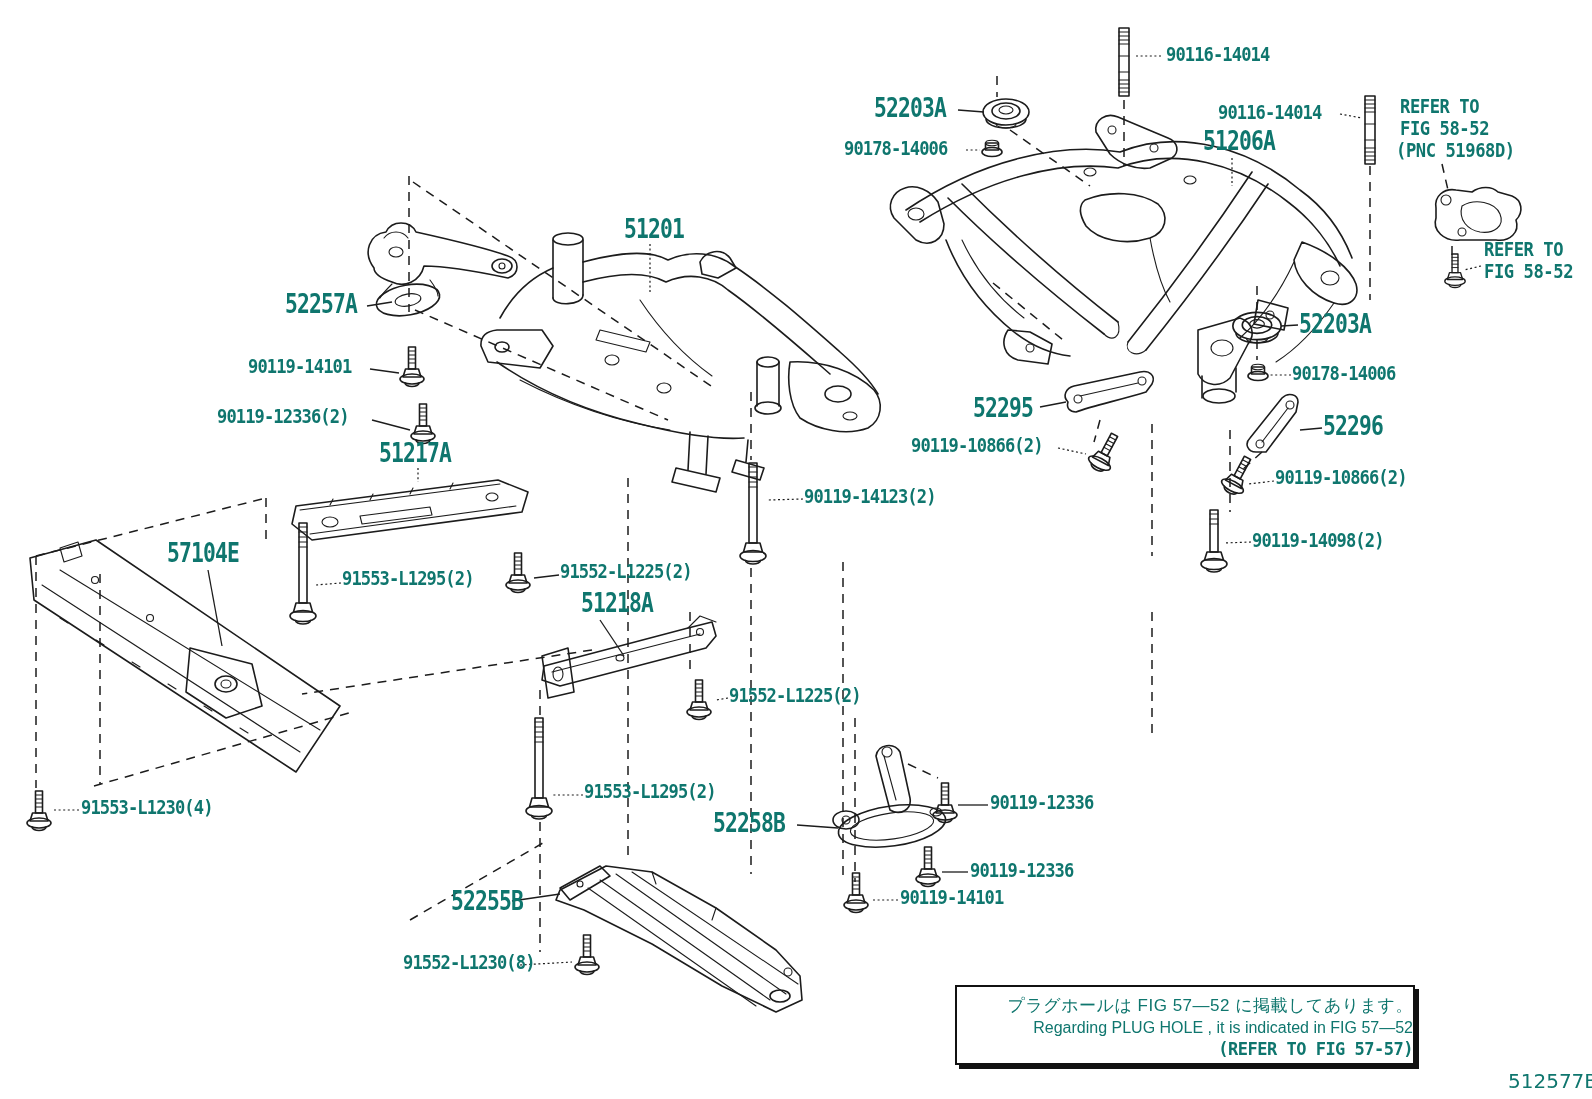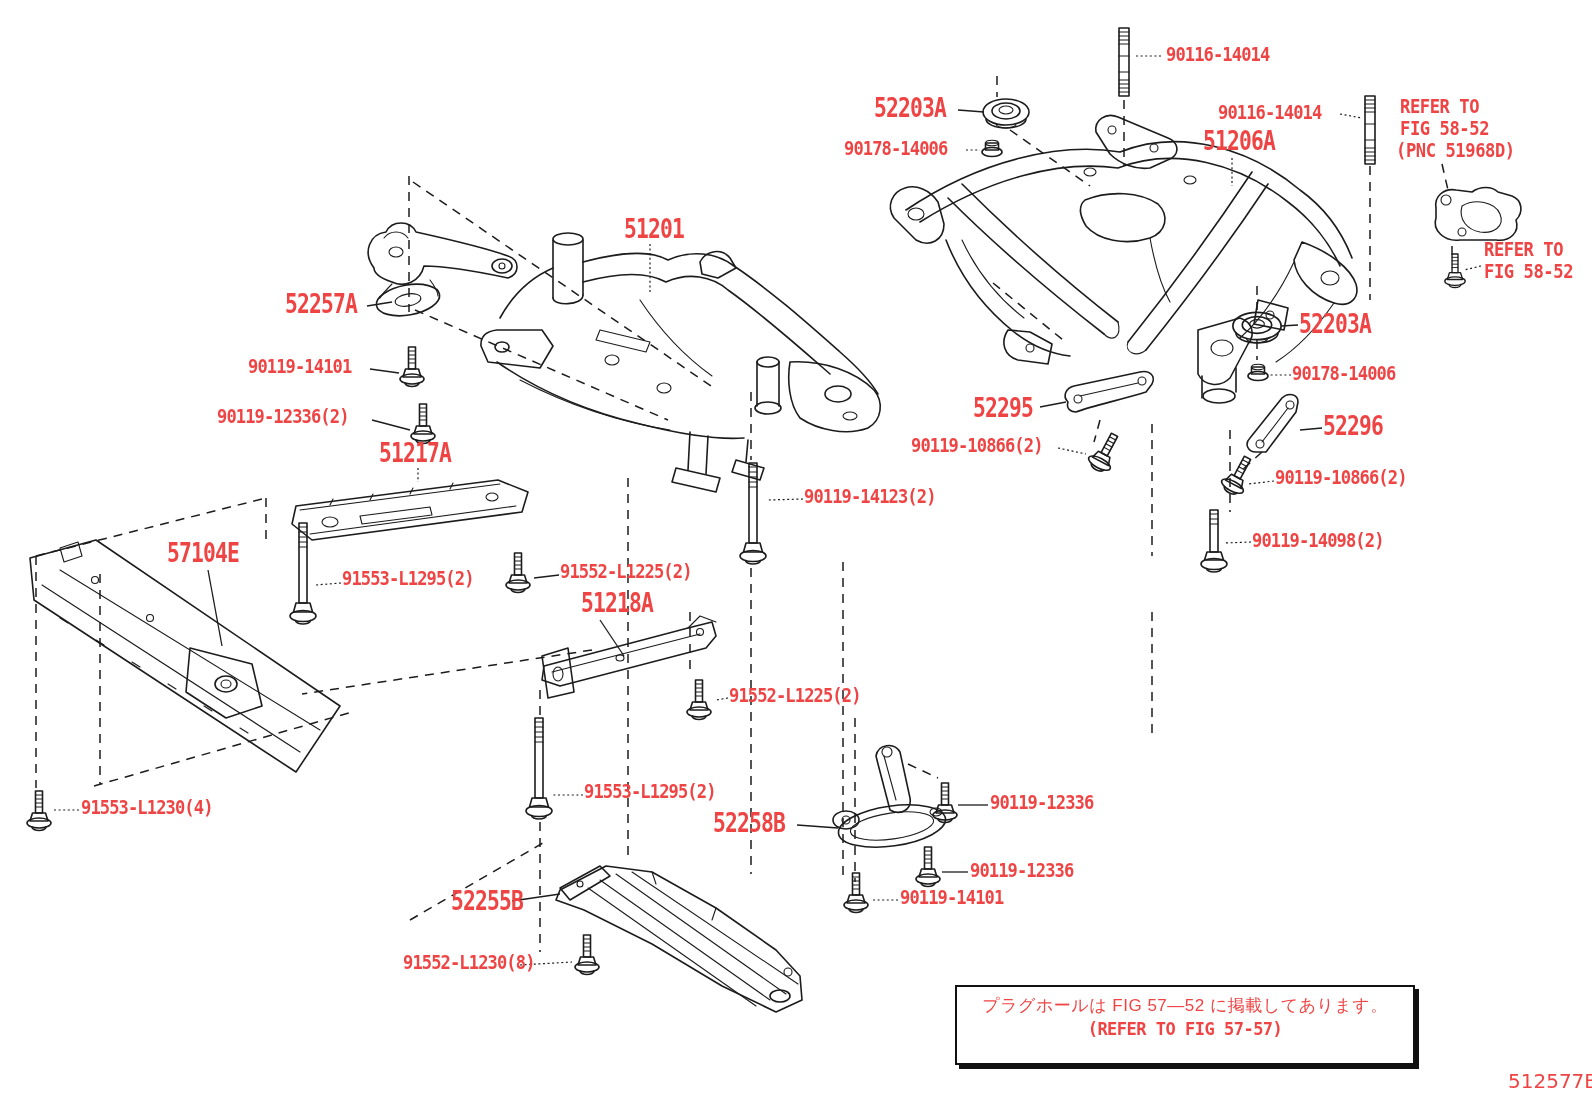--- a/index.html
+++ b/index.html
@@ -1,29 +1,29 @@
 <!DOCTYPE html>
 <html><head>
 <meta charset="utf-8">
 <style>
   html,body{margin:0;padding:0;background:#e8e8e8;}
   #stage{position:relative;width:1592px;height:1099px;background:#ffffff;overflow:hidden;
-         font-family:"DejaVu Sans Mono",monospace;color:#ef4444;}
+         font-family:"DejaVu Sans Mono",monospace;color:#0f766e;}
   #art{position:absolute;left:0;top:0;}
   .ln{fill:none;stroke:#1c1c1c;stroke-width:1.6;stroke-linecap:round;stroke-linejoin:round;}
   .ln2{stroke-width:1.1;}
   .dash{fill:none;stroke:#1c1c1c;stroke-width:1.5;stroke-dasharray:9 7;stroke-linecap:butt;}
   .dot{fill:none;stroke:#1c1c1c;stroke-width:1.2;stroke-dasharray:2 2.6;}
   .sld{fill:none;stroke:#1c1c1c;stroke-width:1.3;}
   .lbl{position:absolute;white-space:nowrap;font-weight:bold;transform-origin:left top;line-height:1.05;}
   .f{font-size:19px;transform:scaleX(0.90);letter-spacing:-1px;}
   .p{font-size:26px;transform:scaleX(0.82);letter-spacing:-1px;}
   .r{font-size:19.5px;transform:scaleX(0.88);letter-spacing:-0.5px;}
   #note-box{position:absolute;left:955px;top:985px;width:460px;height:80px;background:#fff;
-            border:2.5px solid #111;box-shadow:4px 4px 0 0 #111;text-align:center;
+            border:2.5px solid #111;box-shadow:4px 4px 0 0 #111;text-align:right;
             font-family:"Liberation Sans",sans-serif;font-weight:normal;padding-top:7px;box-sizing:border-box;}
   #note-box .jp{font-size:17px;letter-spacing:0.5px;}
   #note-box .en{font-size:16px;margin-top:2px;}
   #note-box .rf{font-family:"DejaVu Sans Mono",monospace;font-weight:bold;font-size:17px;margin-top:2px;letter-spacing:-0.5px;}
   #figure-code{position:absolute;left:1508px;top:1069px;font-family:"DejaVu Sans",sans-serif;font-size:20px;}
 </style>
 </head>
 <body>
 
 <div id="stage">
@@ -340,18 +340,19 @@
 <div class="lbl p" style="left:973px;top:395px">52295</div>
 <div class="lbl f" style="left:911px;top:436px">90119-10866(2)</div>
 <div class="lbl p" style="left:1323px;top:413px">52296</div>
 <div class="lbl f" style="left:1275px;top:468px">90119-10866(2)</div>
 <div class="lbl f" style="left:1252px;top:531px">90119-14098(2)</div>
 <div class="lbl p" style="left:1299px;top:311px">52203A</div>
 <div class="lbl f" style="left:1292px;top:364px">90178-14006</div>
 
 <div id="note-box">
   <div class="jp">プラグホールは FIG 57—52 に掲載してあります。</div>
+  <div class="en">Regarding  PLUG  HOLE , it is indicated in FIG  57—52</div>
   <div class="rf">(REFER TO FIG 57-57)</div>
 </div>
 
 <div id="figure-code">512577B</div>
 
 </div>
 
 </body></html>

